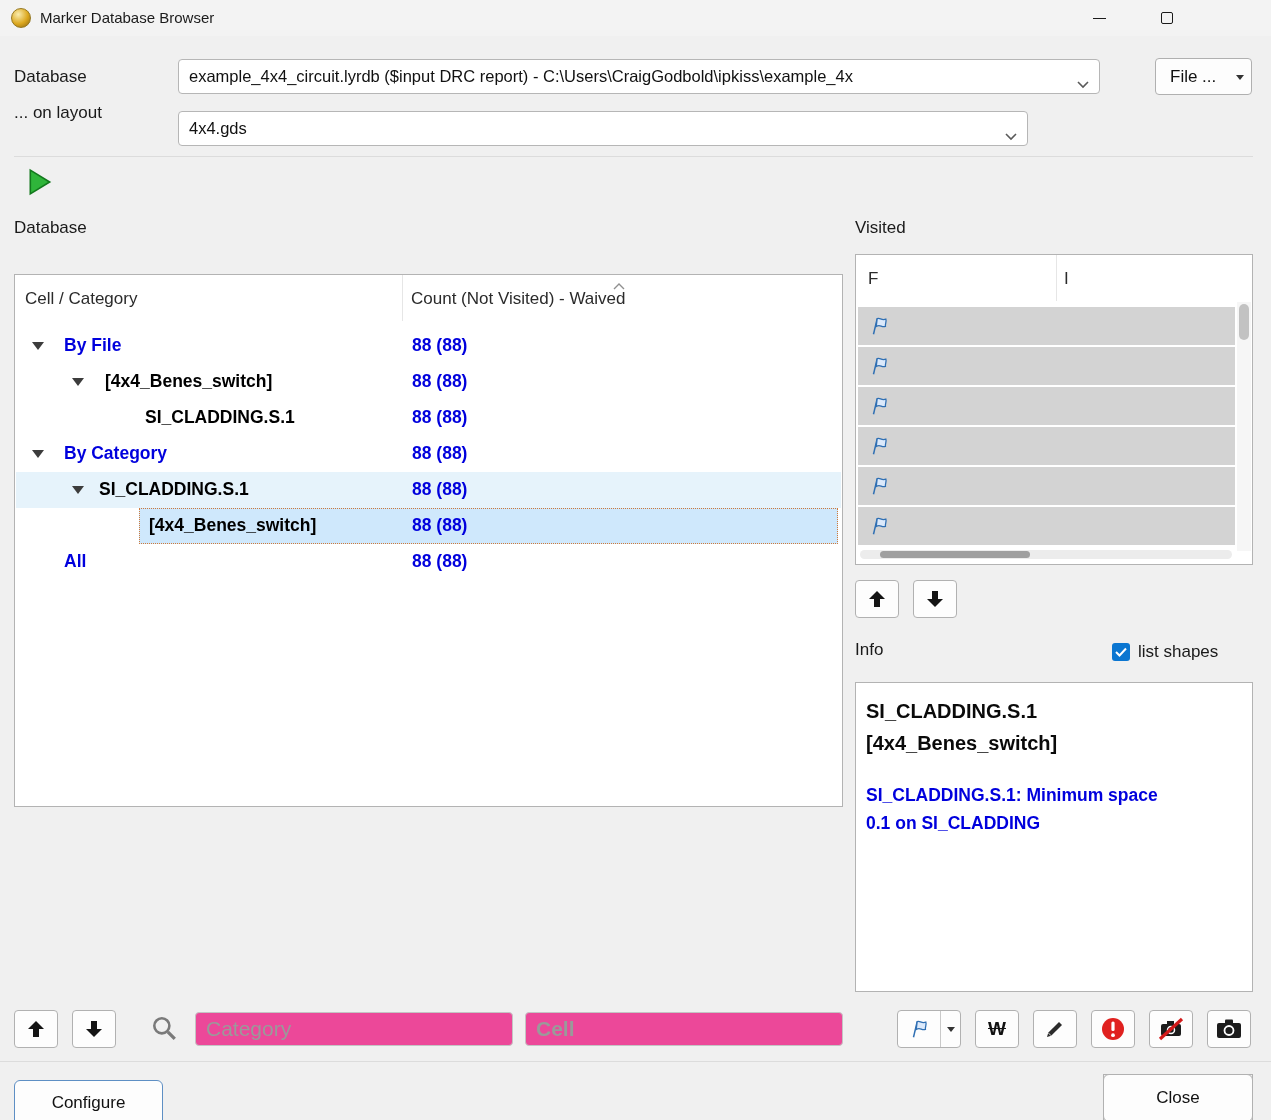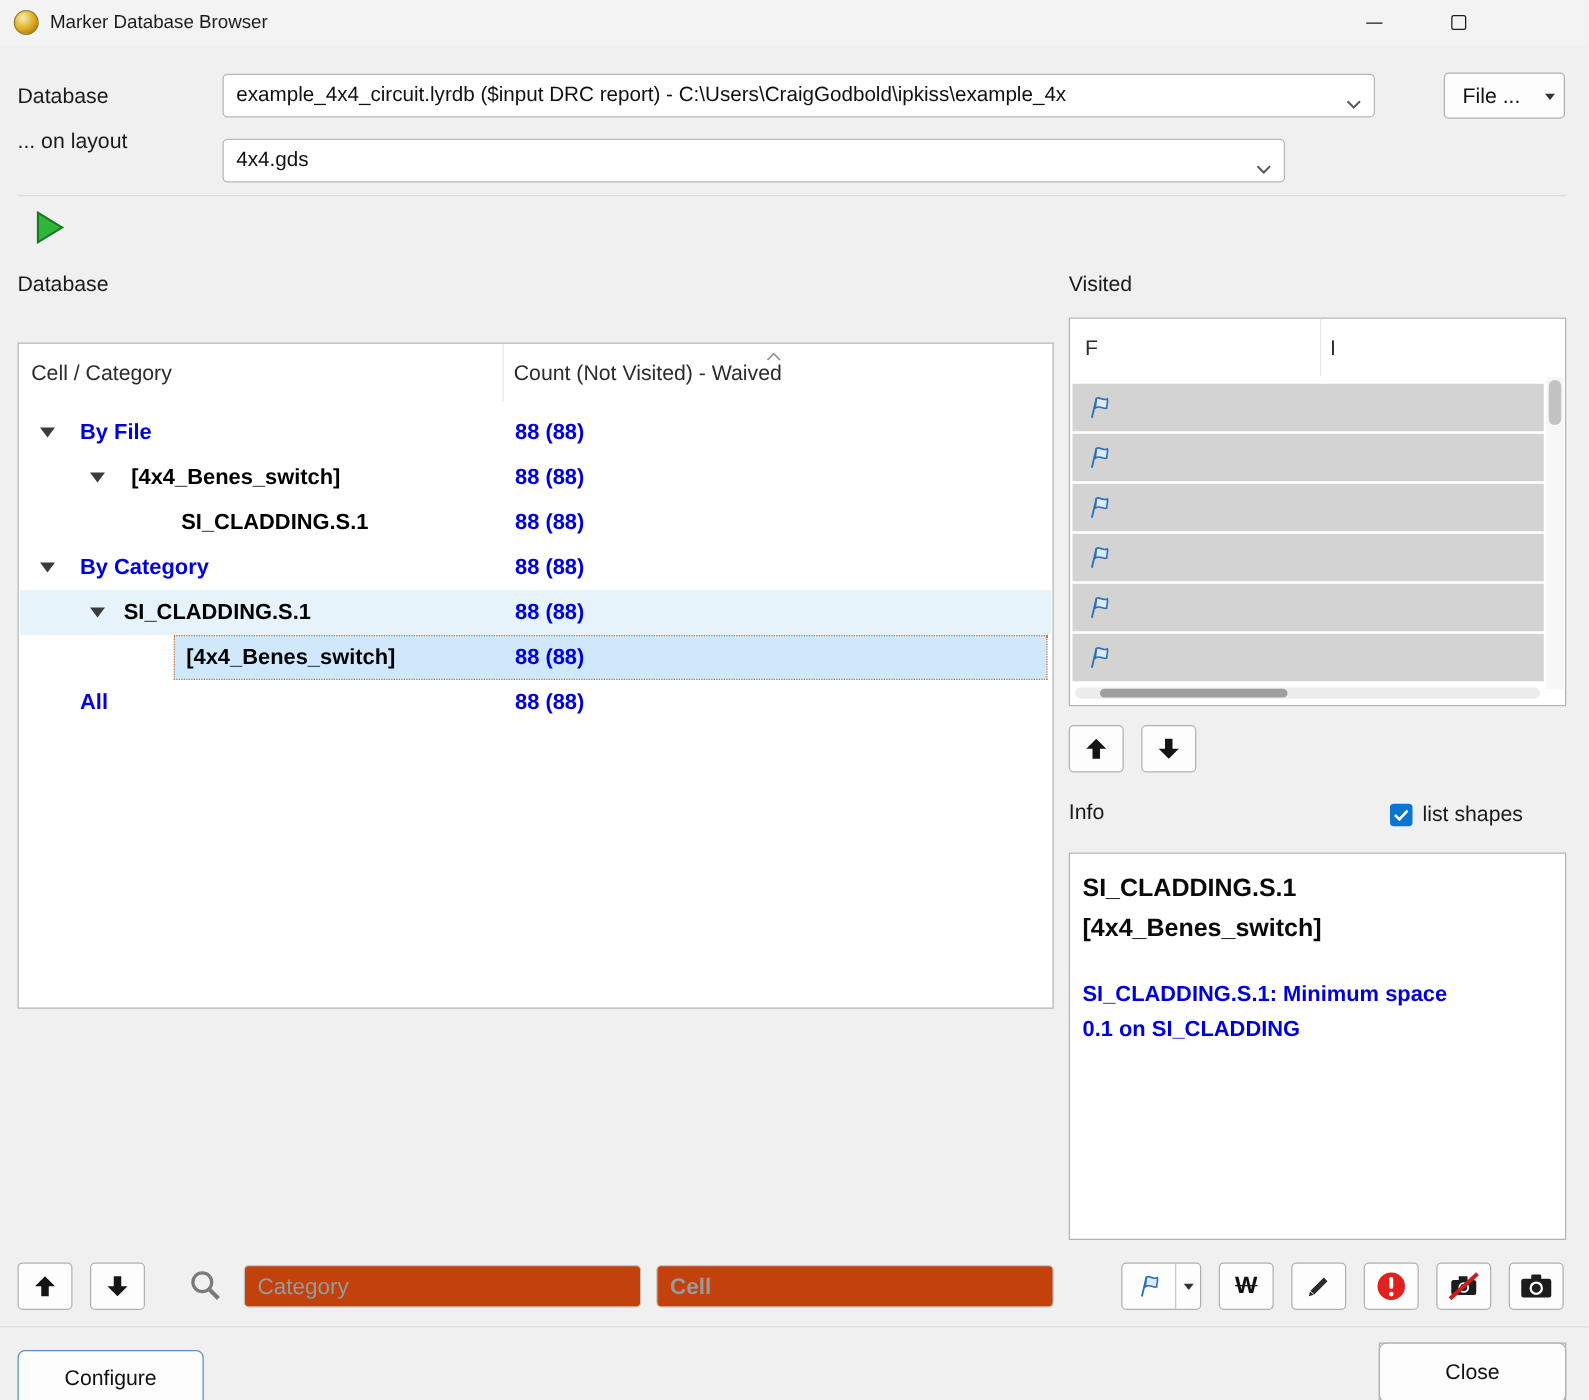--- a/index.html
+++ b/index.html
@@ -64,21 +64,21 @@
               border-radius:4px; display:flex; align-items:center; justify-content:center; }
   .split-btn { position:absolute; left:897px; top:1010px; width:64px; height:38px; background:#fdfdfd;
                border:1px solid #b1b1b1; border-radius:4px; display:flex; align-items:stretch; }
   .split-main { width:42px; display:flex; align-items:center; justify-content:center; }
   .split-arrow { width:20px; border-left:1px solid #c9c9c9; display:flex; align-items:center; justify-content:center; }
   .split-arrow i { width:0; height:0; border-left:4px solid transparent; border-right:4px solid transparent; border-top:5px solid #333; }
   .w-glyph { font-size:19px; font-weight:bold; color:#111; text-decoration:line-through; }
 
   .search-icon { position:absolute; left:150px; top:1014px; }
   .filter-input { position:absolute; top:1012px; width:318px; height:34px; border:1px solid #c4c4c4; border-radius:4px;
-                  padding:16px 10px; font-size:18px; color:#222; font-family:"Liberation Sans", sans-serif; background:#c2410c; }
+                  padding:16px 10px; font-size:21px; color:#222; font-family:"Liberation Sans", sans-serif; background:#ec4899; }
   .filter-input::placeholder { color:#9a9a9a; }
 
   
   .checkbox { position:absolute; left:1112px; top:643px; width:18px; height:18px;
               background:var(--checkbox-blue,#0b76d1); border-radius:3px; display:flex; align-items:center; justify-content:center; }
   .cb-label { position:absolute; left:1138px; top:642px; font-size:17px; color:#1a1a1a; }
   .info-panel { left:855px; top:682px; width:398px; height:310px; padding:12px 10px; }
   .info-title { font-size:20px; font-weight:bold; color:#0a0a0a; line-height:32px; }
   .info-desc { margin-top:22px; max-width:300px; font-size:17.5px; font-weight:bold;
                color:var(--accent-blue,#0000dd); line-height:28px; }

